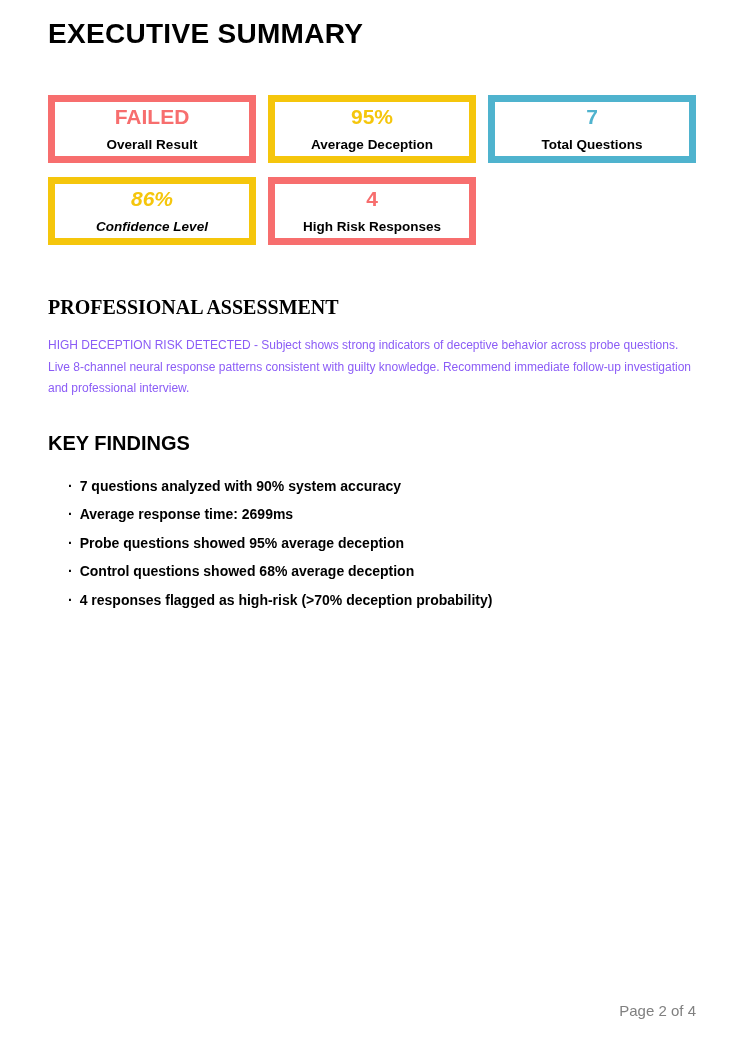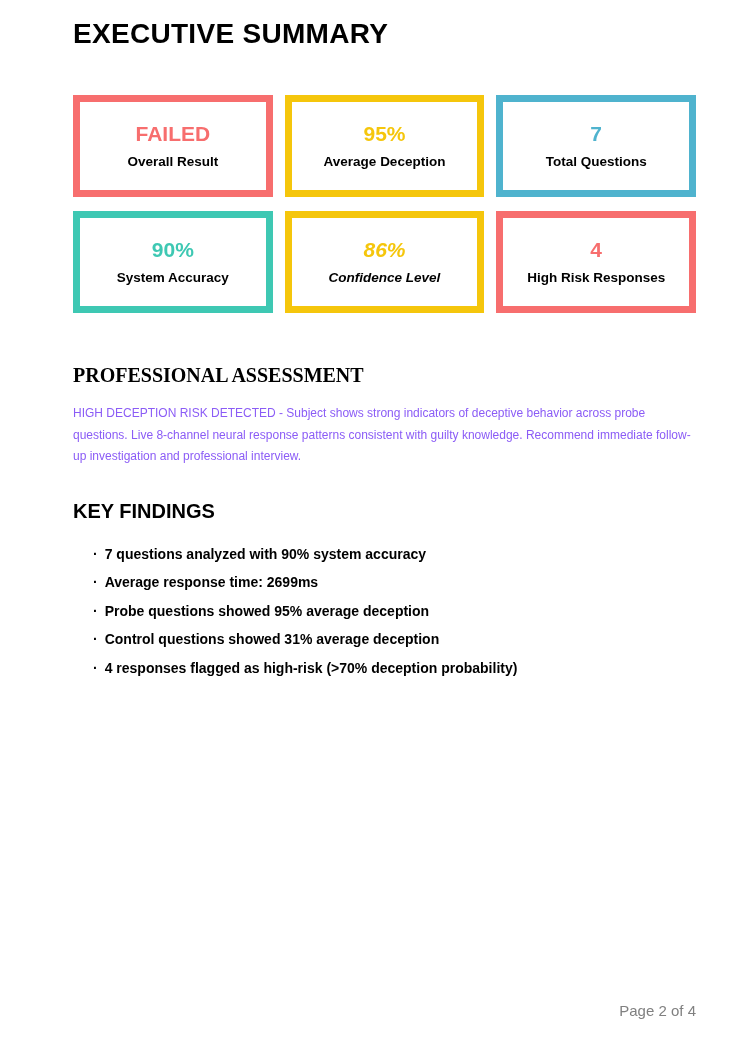--- a/index.html
+++ b/index.html
@@ -5,37 +5,37 @@
   html,body { margin:0; padding:0; background:#ffffff; }
   .page {
     position:relative;
     width:743px; height:1044px;
     background:#ffffff;
     font-family:"Liberation Sans", sans-serif;
     color:#000;
     overflow:hidden;
     box-sizing:border-box;
   }
-  .content { padding:0 47px 0 73px; }
+  .content { padding:0 47px 0 48px; }
 
   .doc-title {
     margin:0; padding-top:18px;
     font-size:28px; font-weight:800; letter-spacing:0.3px;
     color:#000;
   }
 
   .cards {
     margin-top:45px;
     display:grid;
     grid-template-columns:repeat(3, 1fr);
     column-gap:12px; row-gap:14px;
   }
   .card {
     box-sizing:border-box;
-    height:102px;
+    height:68px;
     border:7px solid #000;
     background:#fff;
     display:flex; flex-direction:column;
     align-items:center; justify-content:center;
     gap:11px;
   }
   .card .value { font-size:21px; font-weight:800; line-height:1; }
   .card .label { font-size:13.5px; font-weight:700; color:#000; line-height:1; }
 
   .section-heading {
@@ -84,24 +84,20 @@
   <div class="card" style="border-color: rgb(245, 198, 12);">
     <div class="value" style="color: rgb(245, 198, 12);">95%</div>
     <div class="label">Average Deception</div>
   </div>
 
   <div class="card" style="border-color: rgb(79, 179, 206);">
     <div class="value" style="color: rgb(79, 179, 206);">7</div>
     <div class="label">Total Questions</div>
   </div>
 
-  <div class="card" style="border-color: rgb(62, 200, 179);">
-    <div class="value" style="color: rgb(62, 200, 179);">90%</div>
-    <div class="label">System Accuracy</div>
-  </div>
 
   <div class="card" style="border-color: rgb(245, 198, 12); font-style: italic;">
     <div class="value" style="color: rgb(245, 198, 12);">86%</div>
     <div class="label">Confidence Level</div>
   </div>
 
   <div class="card" style="border-color: rgb(247, 110, 110);">
     <div class="value" style="color: rgb(247, 110, 110);">4</div>
     <div class="label">High Risk Responses</div>
   </div>
@@ -124,21 +120,21 @@
     <span class="finding-text">Average response time: 2699ms</span>
   </li>
 
   <li class="finding">
     <span class="bullet-dot">·</span>
     <span class="finding-text">Probe questions showed 95% average deception</span>
   </li>
 
   <li class="finding">
     <span class="bullet-dot">·</span>
-    <span class="finding-text">Control questions showed 31% average deception</span>
+    <span class="finding-text">Control questions showed 68% average deception</span>
   </li>
 
   <li class="finding">
     <span class="bullet-dot">·</span>
     <span class="finding-text">4 responses flagged as high-risk (&gt;70% deception probability)</span>
   </li>
 </ul>
 
   </div>
 

